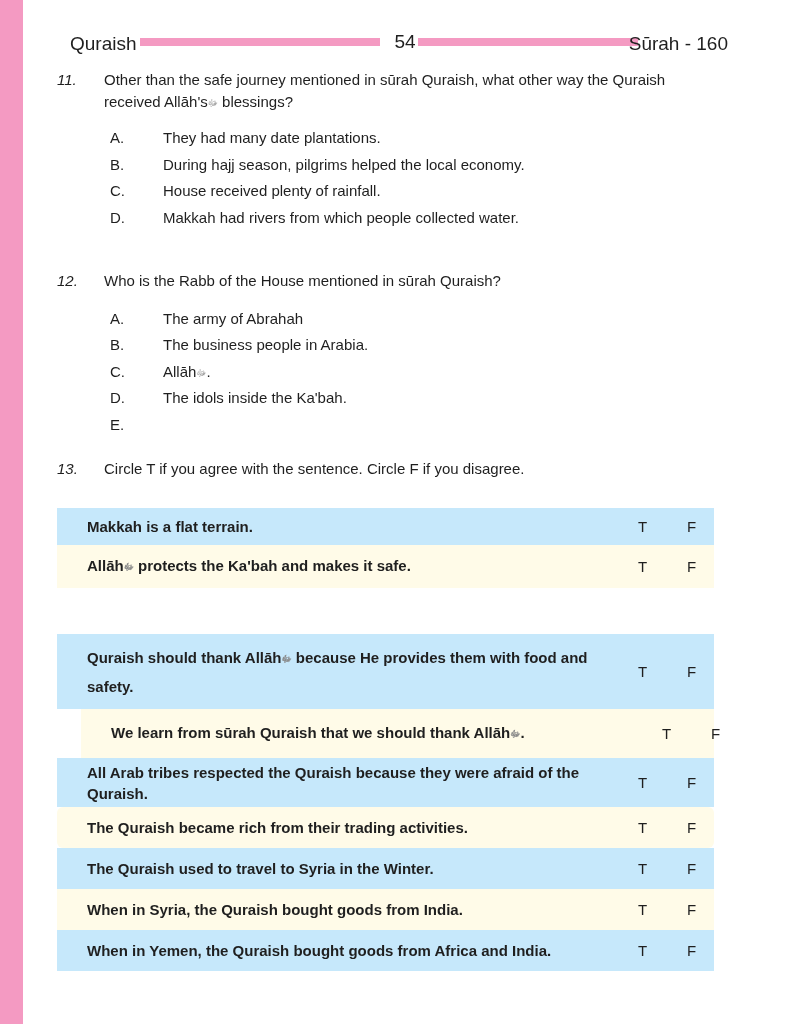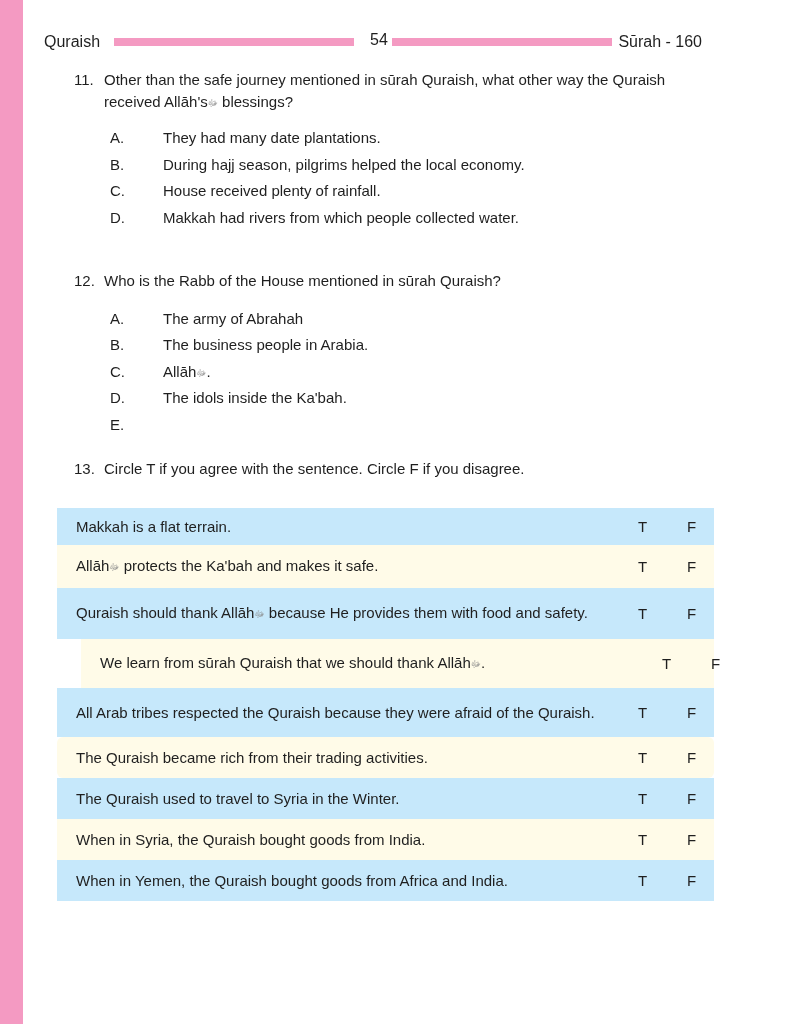--- a/index.html
+++ b/index.html
@@ -3,42 +3,42 @@
 <meta charset="utf-8">
 <style>
   html, body { margin:0; padding:0; }
   body {
     width:787px; height:1024px; position:relative; overflow:hidden;
     background:#ffffff;
     font-family:"Liberation Sans", "DejaVu Sans", sans-serif;
     color:#1f1f1f;
   }
   .side-bar { position:absolute; left:0; top:0; width:23px; height:1024px; background:#f49ac2; }
-  .header { position:absolute; top:33px; left:44px; width:658px; height:20px; font-size:16px; }
+  .header { position:absolute; top:33px; left:70px; width:658px; height:20px; font-size:19px; }
   .header .left { position:absolute; left:0; top:0; }
   .header .center { position:absolute; left:320px; top:-2px; width:30px; text-align:center; }
   .header .right { position:absolute; right:0; top:0; }
   .hbar { position:absolute; top:5px; height:8px; background:#f49ac2; }
   .hbar.a { left:70px; width:240px; }
   .hbar.b { left:348px; width:220px; }
 
   .q { position:absolute; left:57px; font-size:15px; line-height:22px; }
-  .q .num { position:absolute; left:17px; top:0; }
+  .q .num { position:absolute; left:0; top:0;font-style:italic; }
   .q .text { position:absolute; left:47px; top:0; width:580px; }
   .opt { position:absolute; left:110px; font-size:15px; line-height:20px; }
   .opt .letter { position:absolute; left:0; top:0; }
   .opt .otext { position:absolute; left:40px; top:0; white-space:nowrap;margin-left:13px; }
 
   .honor { font-size:9px; color:#888; vertical-align:1px; }
 
   .tf-table { position:absolute; left:57px; top:508px; width:657px; }
   .tf-row { position:relative; display:flex; align-items:center; font-size:15px; }
   .tf-row.blue { background:#c6e8fb; }
   .tf-row.cream { background:#fffbe8; }
-  .tf-row .stmt { padding-left:19px; width:520px; line-height:27px; }
+  .tf-row .stmt { padding-left:30px; width:520px; line-height:27px;font-weight:bold; }
   .tf-row .stmt.tight { line-height:21px; }
   .tf-row .t { position:absolute; left:581px; }
   .tf-row .f { position:absolute; left:630px; }
 </style>
 </head>
 <body>
 
 <div class="side-bar"></div>
 
 <div class="header">
@@ -104,21 +104,21 @@
   <div class="tf-row blue" style="height:37px;">
     <div class="stmt">Makkah is a flat terrain.</div>
     <span class="t">T</span>
     <span class="f">F</span>
   </div>
   <div class="tf-row cream" style="height:43px;">
     <div class="stmt"><span>Allāh</span><span class="honor">ﷻ</span><span> protects the Ka'bah and makes it safe.</span></div>
     <span class="t">T</span>
     <span class="f">F</span>
   </div>
-  <div class="tf-row blue" style="height:51px;">
+  <div class="tf-row blue" style="height:75px;margin-top:46px;">
     <div class="stmt"><span>Quraish should thank Allāh</span><span class="honor">ﷻ</span><span> because He provides them with food and safety.</span></div>
     <span class="t">T</span>
     <span class="f">F</span>
   </div>
   <div class="tf-row cream" style="height:49px;margin-left:24px;">
     <div class="stmt"><span>We learn from sūrah Quraish that we should thank Allāh</span><span class="honor">ﷻ</span><span>.</span></div>
     <span class="t">T</span>
     <span class="f">F</span>
   </div>
   <div class="tf-row blue" style="height:49px;">

